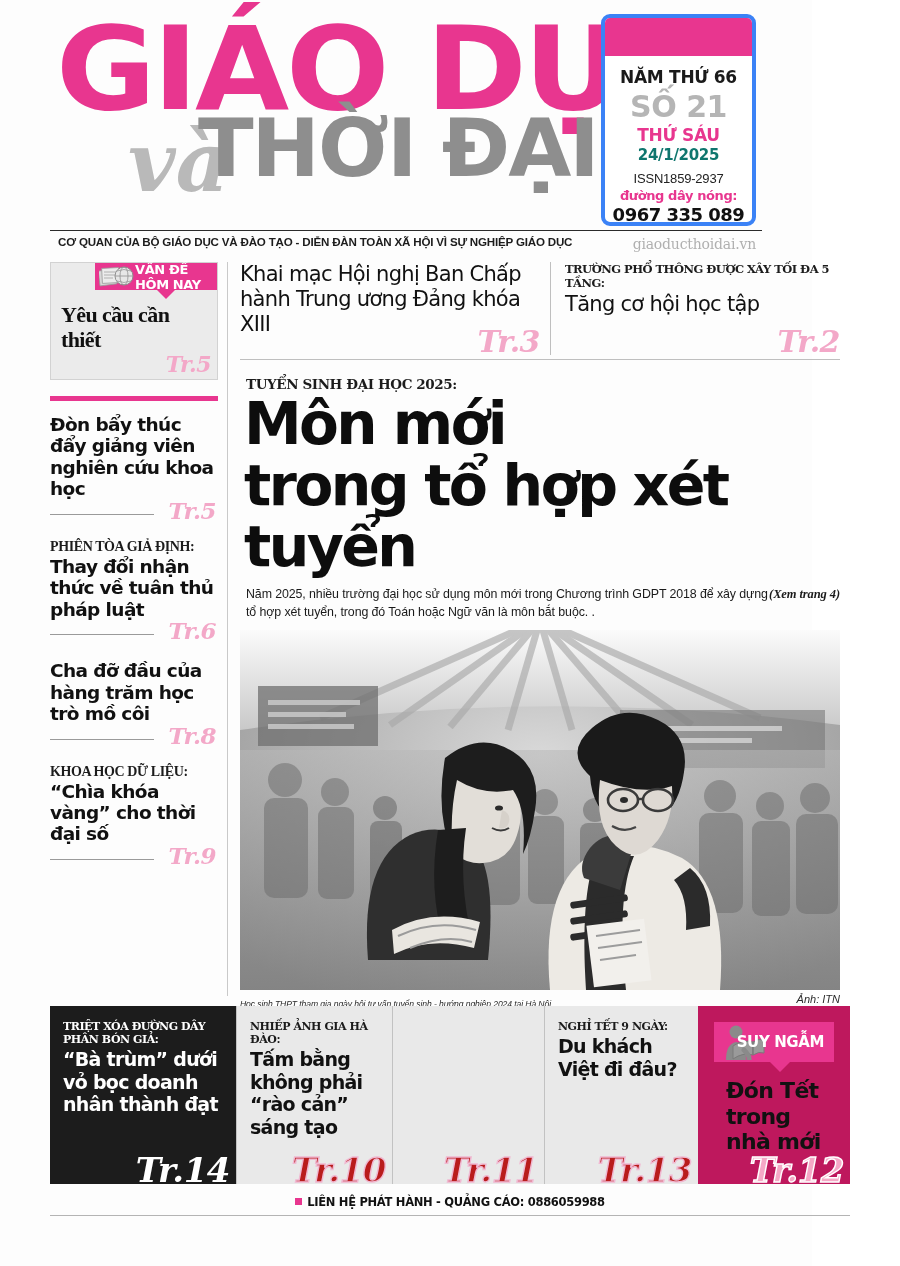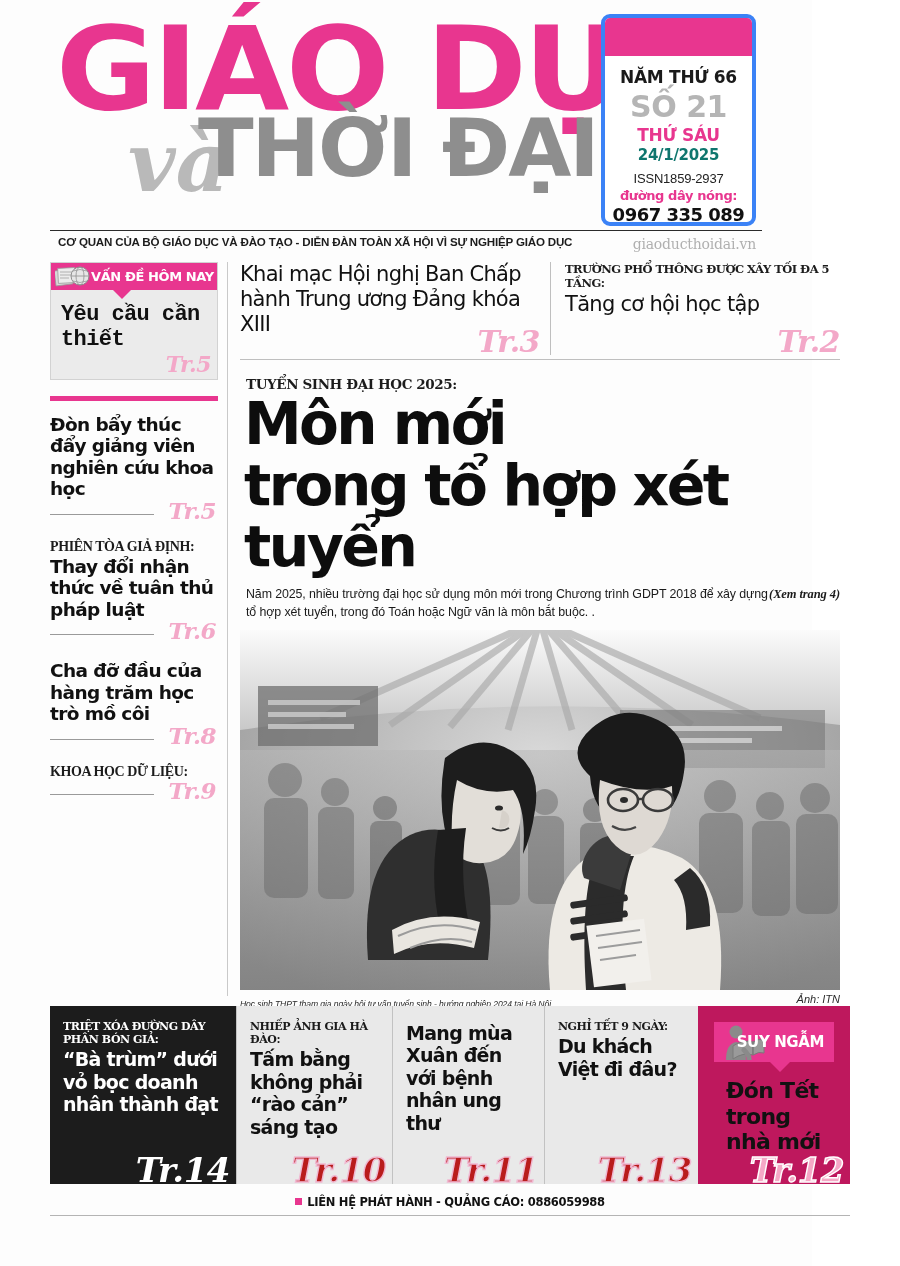--- a/index.html
+++ b/index.html
@@ -159,21 +159,21 @@
     position: relative;
     background: #ebebeb;
     border: 1px solid #d2d2d2;
     width: 168px;
     height: 118px;
   }
   .issue-head {
     position: relative;
     background: #e8368f;
     height: 27px;
-    display: flex; align-items: center;
+    display: flex; align-items: center; margin-left: 44px;
   }
   .issue-head-label {
     margin-left: 40px;
     font-family: "DejaVu Sans", sans-serif;
     font-weight: bold;
     font-size: 13px;
     color: #ffffff;
     letter-spacing: -0.4px;
   }
   .issue-head:after {
@@ -182,21 +182,21 @@
     border-left: 9px solid transparent;
     border-right: 9px solid transparent;
     border-top: 9px solid #e8368f;
   }
   .globe-icon {
     position: absolute; left: 4px; top: 2px;
     width: 36px; height: 24px;
   }
   .issue-title {
     padding: 12px 8px 0 10px;
-    font-family: Liberation Mono, monospace;
+    font-family: Liberation Serif, serif;
     font-weight: bold;
     font-size: 22px;
     line-height: 1.15;
     color: #111;
     letter-spacing: -0.6px;
   }
   .pg {
     font-family: "DejaVu Serif", serif;
     font-style: italic;
     font-weight: bold;
@@ -523,20 +523,21 @@
         <div class="sb-kicker"></div>
         <div class="sb-title">Cha đỡ đầu của hàng trăm học trò mồ côi</div>
         <div class="sb-footer">
           <span class="sb-line"></span>
           <span class="pg sb-pg">Tr.8</span>
         </div>
       </div>
 
       <div class="sb-item">
         <div class="sb-kicker">KHOA HỌC DỮ LIỆU:</div>
+        <div class="sb-title">“Chìa khóa vàng” cho thời đại số</div>
         <div class="sb-footer">
           <span class="sb-line"></span>
           <span class="pg sb-pg">Tr.9</span>
         </div>
       </div>
 
     </div>
 
     <div class="col-right">
 
@@ -682,21 +683,20 @@
     </div>
 
     <div class="bs-cell" style="width:156px">
       <div class="bs-kicker">NHIẾP ẢNH GIA HÀ ĐÀO:</div>
       <div class="bs-title">Tấm bằng không phải “rào cản” sáng tạo</div>
       <span class="pg bs-pg">Tr.10</span>
     </div>
 
     <div class="bs-cell" style="width:152px">
       <div class="bs-kicker"></div>
-      <div class="bs-title">Mang mùa Xuân đến với bệnh nhân ung thư</div>
       <span class="pg bs-pg">Tr.11</span>
     </div>
 
     <div class="bs-cell" style="width:154px">
       <div class="bs-kicker">NGHỈ TẾT 9 NGÀY:</div>
       <div class="bs-title">Du khách Việt đi đâu?</div>
       <span class="pg bs-pg">Tr.13</span>
     </div>
 
     <div class="bs-cell bs-pink" style="width:152px">

